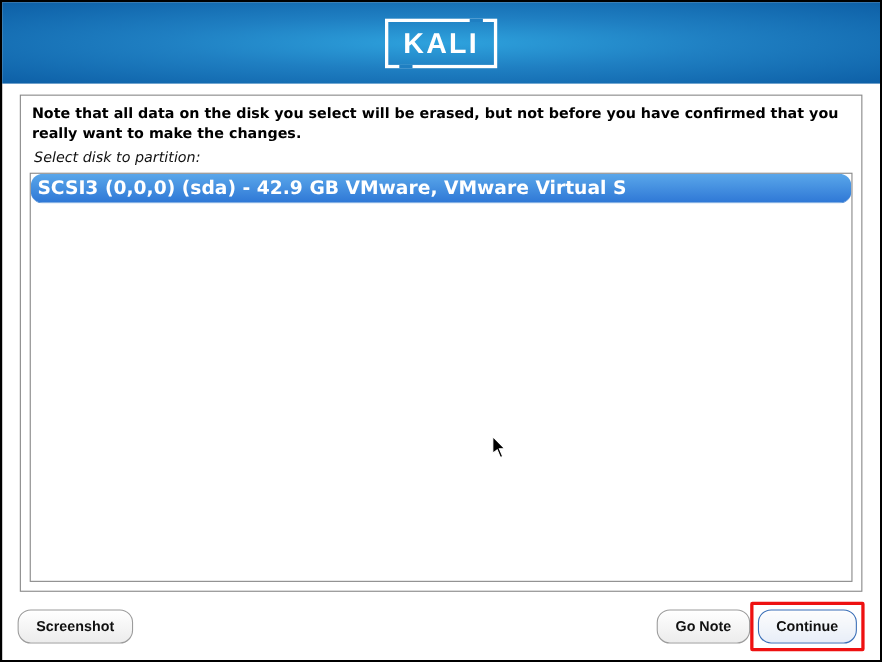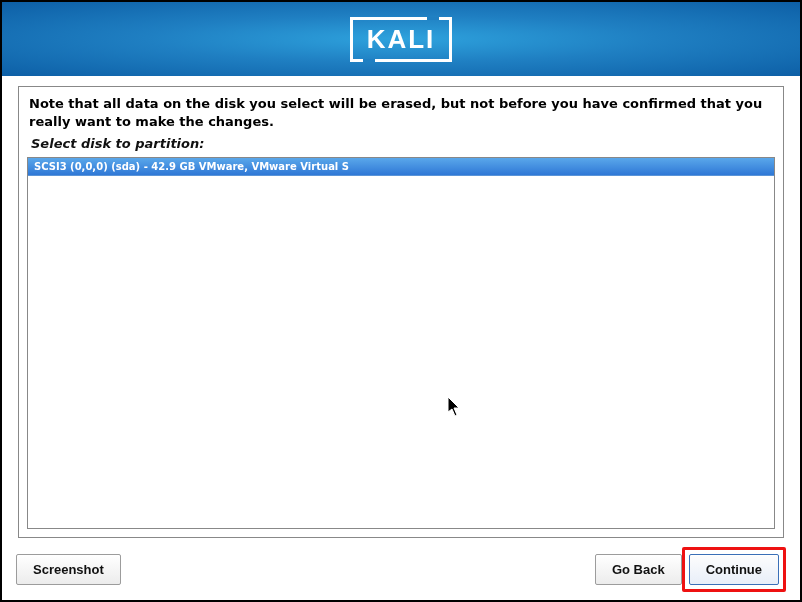--- a/index.html
+++ b/index.html
@@ -20,34 +20,35 @@
   .logo-box::before, .logo-box::after {
     content: ""; position: absolute; width: 12px; height: 3px; background: radial-gradient(ellipse at center, #2ea2dd 0%, #1f7fc2 45%, #0d5fa6 100%);
   }
   .logo-box::before { top: -3px; right: 10px; background:#1f7fc2; }
   .logo-box::after { bottom: -3px; left: 10px; background:#1f7fc2; }
   .logo-text { color: #fff; font-weight: 700; font-size: 26px; letter-spacing: 2px; font-family: Arial, sans-serif; }
   .content { flex: 1; padding: 10px 16px 0 16px; display: flex; flex-direction: column; }
   .page-title { font-weight: 700; font-size: 14px; margin: 4px 0 10px 2px; color:#000; }
   .panel { border: 1px solid #888; flex: 1; padding: 8px 8px 8px 8px; display: flex; flex-direction: column; }
   .warning { font-weight: 700; font-size: 13px; line-height: 1.35; color:#000; margin: 0 2px 6px 2px; }
-  .prompt { font-style: italic; font-size: 13px; color:#111; margin: 0 4px 6px 4px; font-weight: bold; }
+  .prompt { font-style: italic; font-size: 13px; color:#111; margin: 0 4px 6px 4px; }
   .listbox { border: 1px solid #888; flex: 1; overflow: auto; background:#fff; }
   .list-item {
-    font-weight: 700; font-size: 10px; color: #fff;
+    font-weight: 700; font-size: 17px; color: #fff;
     padding: 3px 6px;
     background: linear-gradient(to bottom, #5aa7ea 0%, #2f78d6 100%);
     border-bottom: 1px solid #5a94d8;
     cursor: default;
+    border-radius: 11px;
   }
   .footer { height: 62px; padding: 0 14px; display: flex; align-items: center; }
   .btn {
     font-size: 13px; font-weight: 700; color:#111;
     background: linear-gradient(to bottom, #ffffff, #ececec);
-    border: 1px solid #9c9c9c; border-radius: 2px;
+    border: 1px solid #9c9c9c; border-radius: 12px;
     padding: 7px 16px; cursor: pointer;
     box-shadow: inset 0 1px 0 #fff;
   }
   .spacer { flex: 1; }
   .highlight-frame {
     border: 3px solid #e11; border-radius: 2px;
     padding: 4px;
     display: inline-flex;
     align-items: flex-end;
   }
@@ -75,21 +76,21 @@
       <div class="prompt">Select disk to partition:</div>
       <div class="listbox">
         <div class="list-item">SCSI3 (0,0,0) (sda) - 42.9 GB VMware, VMware Virtual S</div>
       </div>
     </div>
   </div>
 
   <div class="footer">
     <button class="btn">Screenshot</button>
     <div class="spacer"></div>
-    <button class="btn">Go Back</button>
+    <button class="btn">Go Note</button>
     <span class="highlight-frame">
       <button class="btn continue">Continue</button>
     </span>
   </div>
 
   <svg class="cursor" viewBox="0 0 14 20">
     <polygon points="0,0 0,15 4,12 7,19 9,18 6,11 11,11" fill="#000" stroke="#fff" stroke-width="1"></polygon>
   </svg>
 
 </div>

